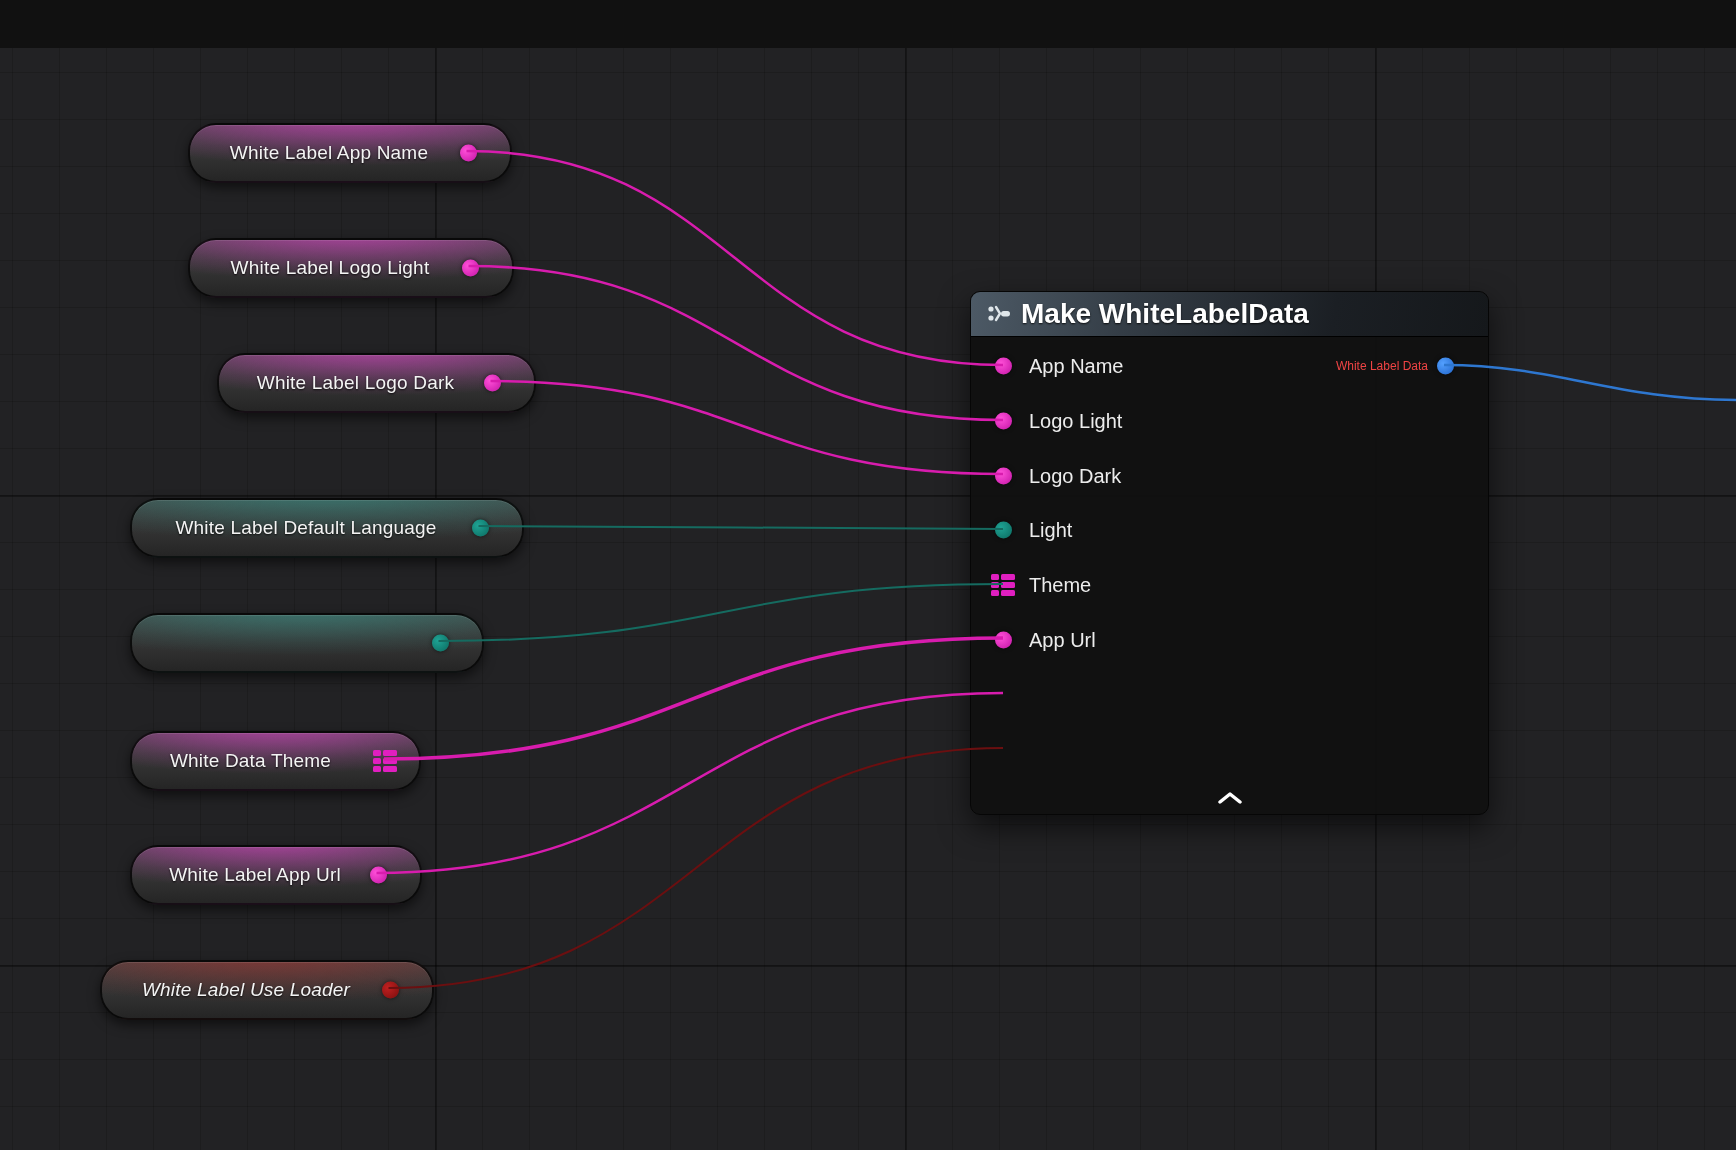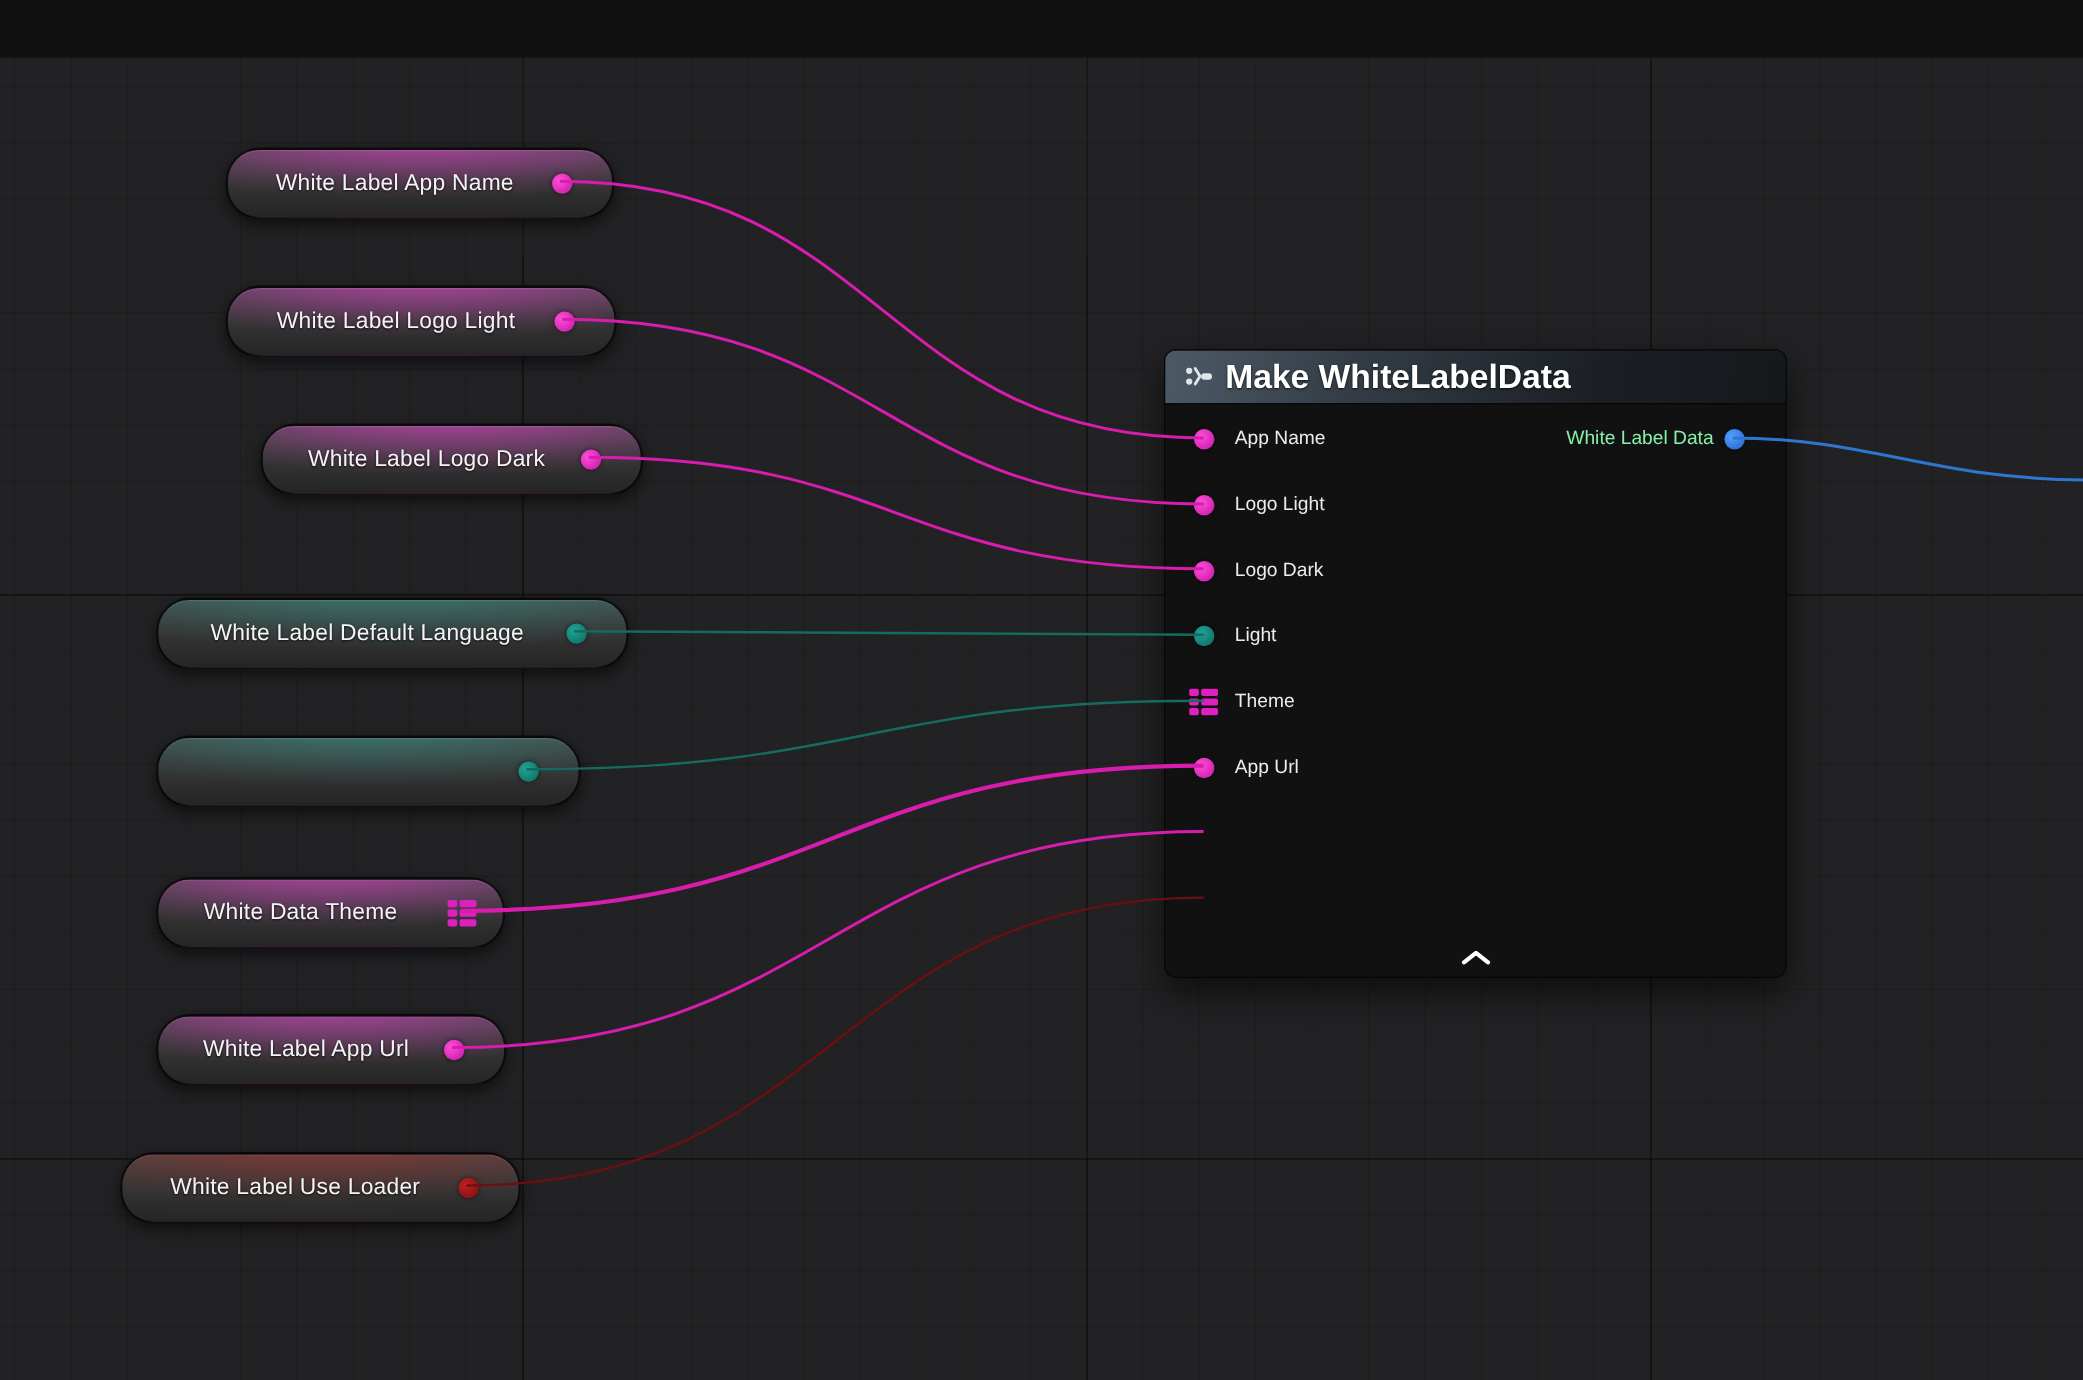--- a/index.html
+++ b/index.html
@@ -31,21 +31,21 @@
     text-shadow:0 1px 2px rgba(0,0,0,0.8);white-space:nowrap;
   }
   .tint-string{background:
     radial-gradient(130% 130% at 50% -18%, rgba(219,62,199,0.72) 0%, rgba(219,62,199,0.14) 52%, rgba(0,0,0,0) 70%),
     linear-gradient(180deg,#474747,#2e2e2e 70%,#252525);}
   .tint-enum{background:
     radial-gradient(130% 130% at 50% -18%, rgba(48,150,138,0.62) 0%, rgba(48,150,138,0.12) 52%, rgba(0,0,0,0) 70%),
     linear-gradient(180deg,#454545,#2e2e2e 70%,#252525);}
   .tint-bool{background:
     radial-gradient(130% 130% at 50% -18%, rgba(168,44,40,0.62) 0%, rgba(168,44,40,0.12) 52%, rgba(0,0,0,0) 70%),
-    linear-gradient(180deg,#454545,#2e2e2e 70%,#252525);}
+    linear-gradient(180deg,#454545,#2e2e2e 70%,#252525); font-style: italic;}
 
   
   .pin{
     position:absolute;width:17px;height:17px;border-radius:50%;
     top:50%;transform:translateY(-50%);
     box-shadow:0 0 4px rgba(0,0,0,0.6);
   }
   .pill .pin{right:33px;}
   .pin-string{background:radial-gradient(circle at 35% 35%, #ff4fd8, #c214a4);}
   .pin-enum{background:radial-gradient(circle at 35% 35%, #1fa394, #0a6a5f);}
@@ -72,25 +72,25 @@
     border-bottom:1px solid #000;
   }
   .make-header .hicon{margin:0 10px 0 16px;display:flex;align-items:center;}
   .make-title{color:#fff;font-size:28px;font-weight:bold;text-shadow:0 1px 2px rgba(0,0,0,0.8);}
   .make-body{position:relative;padding-top:2px;}
   .make-row{position:relative;height:54.7px;}
   .make-row .pin{left:24px;}
   .make-row .struct-icon{left:20px;}
   .row-label{
     position:absolute;left:58px;top:50%;transform:translateY(-50%);
-    color:#ececec;font-size:16px;white-space:nowrap;
+    color:#ececec;font-size:20px;white-space:nowrap;
   }
   .out-label{
     position:absolute;right:60px;top:50%;transform:translateY(-50%);
-    color:#86efac;font-size:16px;white-space:nowrap;
+    color:#ef4444;font-size:12px;white-space:nowrap;
   }
   .make-row .pin-out{right:34.5px;left:auto;}
   .collapse-btn{
     position:absolute;left:50%;bottom:5px;transform:translateX(-50%);
     width:44px;height:22px;display:flex;align-items:center;justify-content:center;
     cursor:pointer;border-radius:4px;
   }
 </style>
 </head>
 <body>

